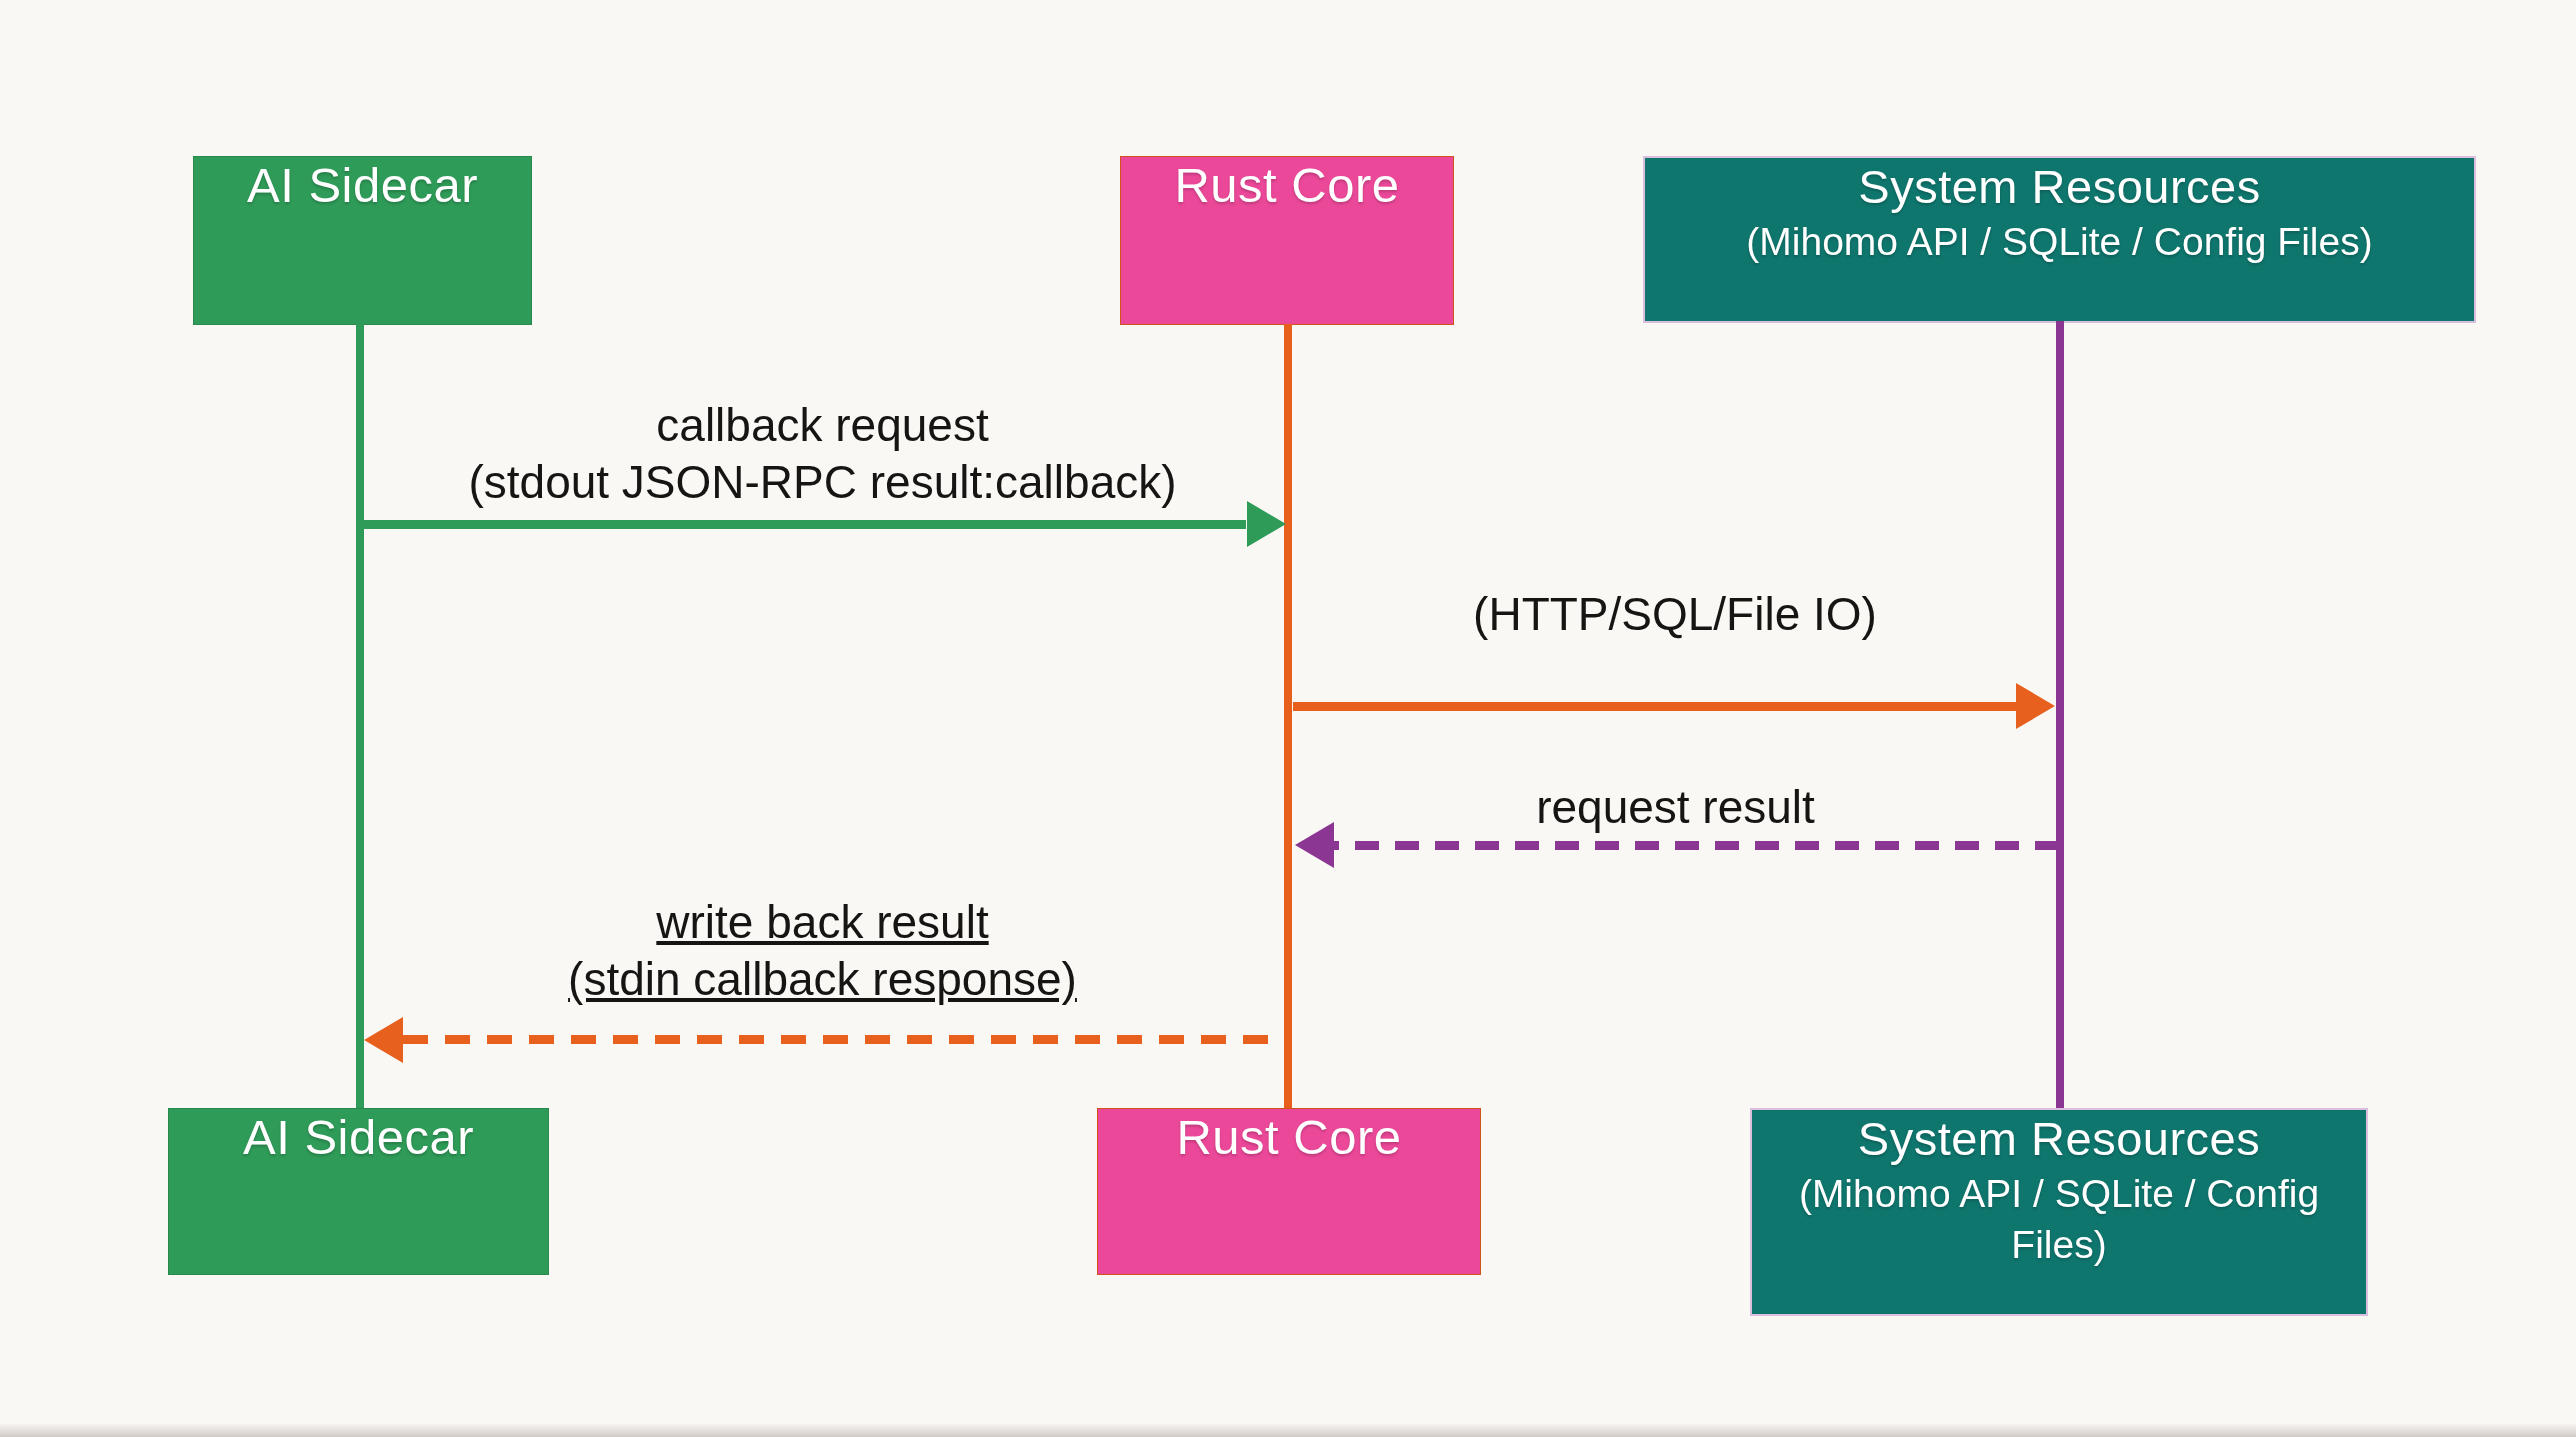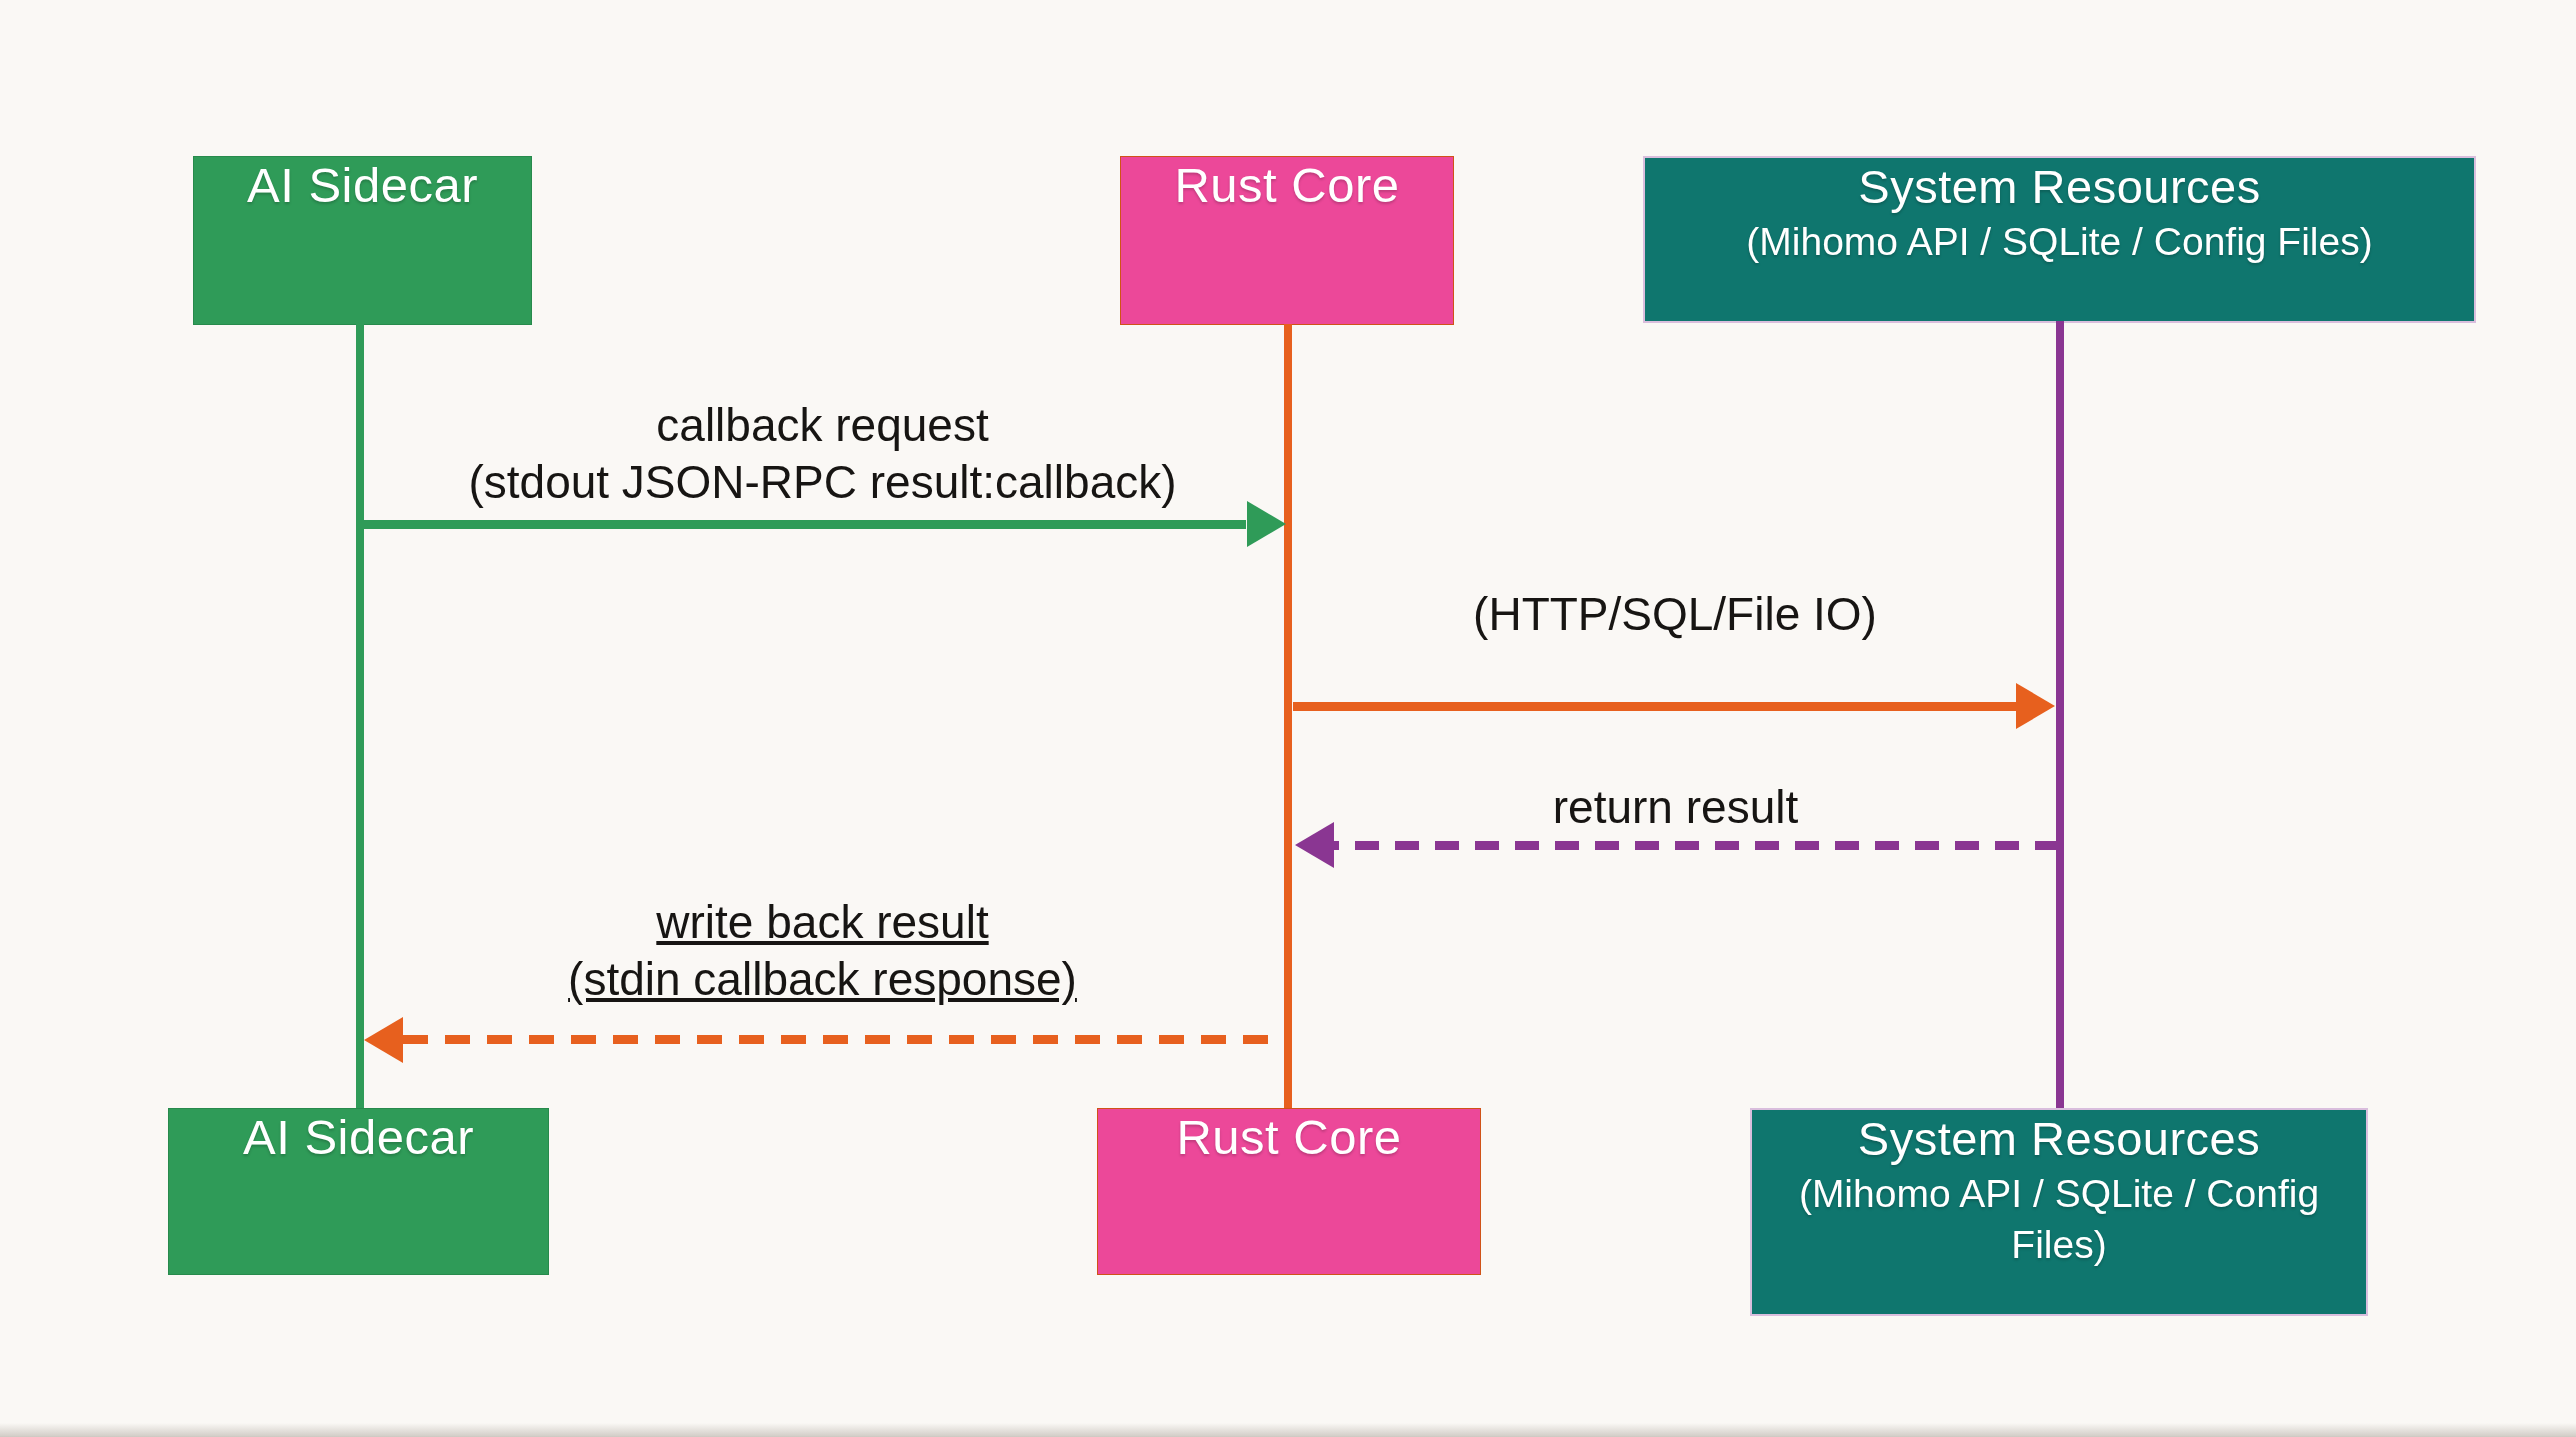--- a/index.html
+++ b/index.html
@@ -158,21 +158,21 @@
   <div class="arrow-line solid-green m1-line"></div>
   <div class="arrow-head head-right-green m1-head"></div>
 
   <div class="msg-label m2-label">
     <div>(HTTP/SQL/File IO)</div>
   </div>
   <div class="arrow-line solid-orange m2-line"></div>
   <div class="arrow-head head-right-orange m2-head"></div>
 
   <div class="msg-label m3-label">
-    <div>return result</div>
+    <div>request result</div>
   </div>
   <div class="arrow-line dash-purple m3-line"></div>
   <div class="arrow-head head-left-purple m3-head"></div>
 
   <div class="msg-label m4-label">
     <div>write back result</div>
     <div>(stdin callback response)</div>
   </div>
   <div class="arrow-line dash-orange m4-line"></div>
   <div class="arrow-head head-left-orange m4-head"></div>

